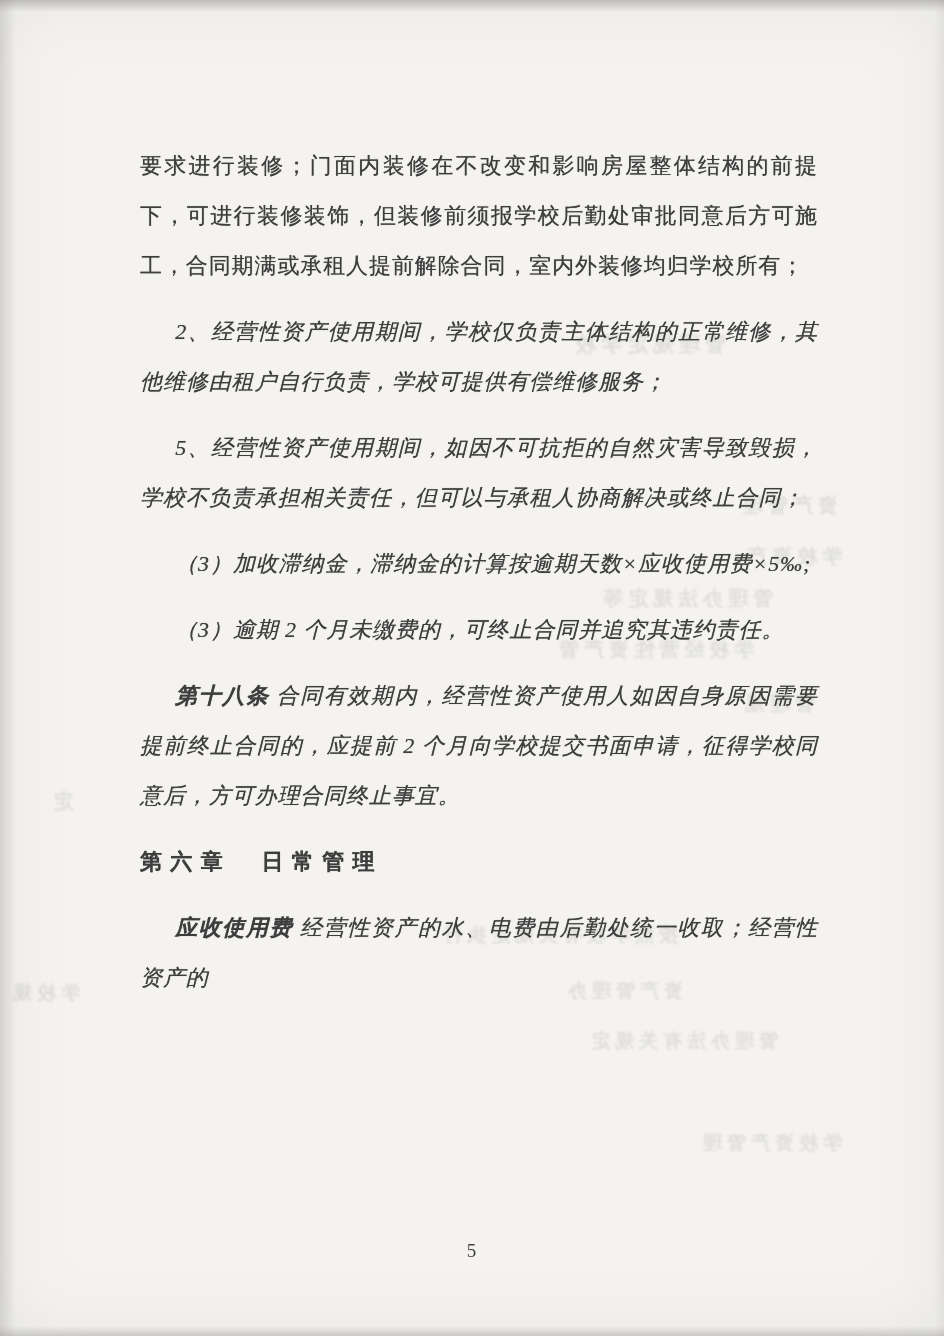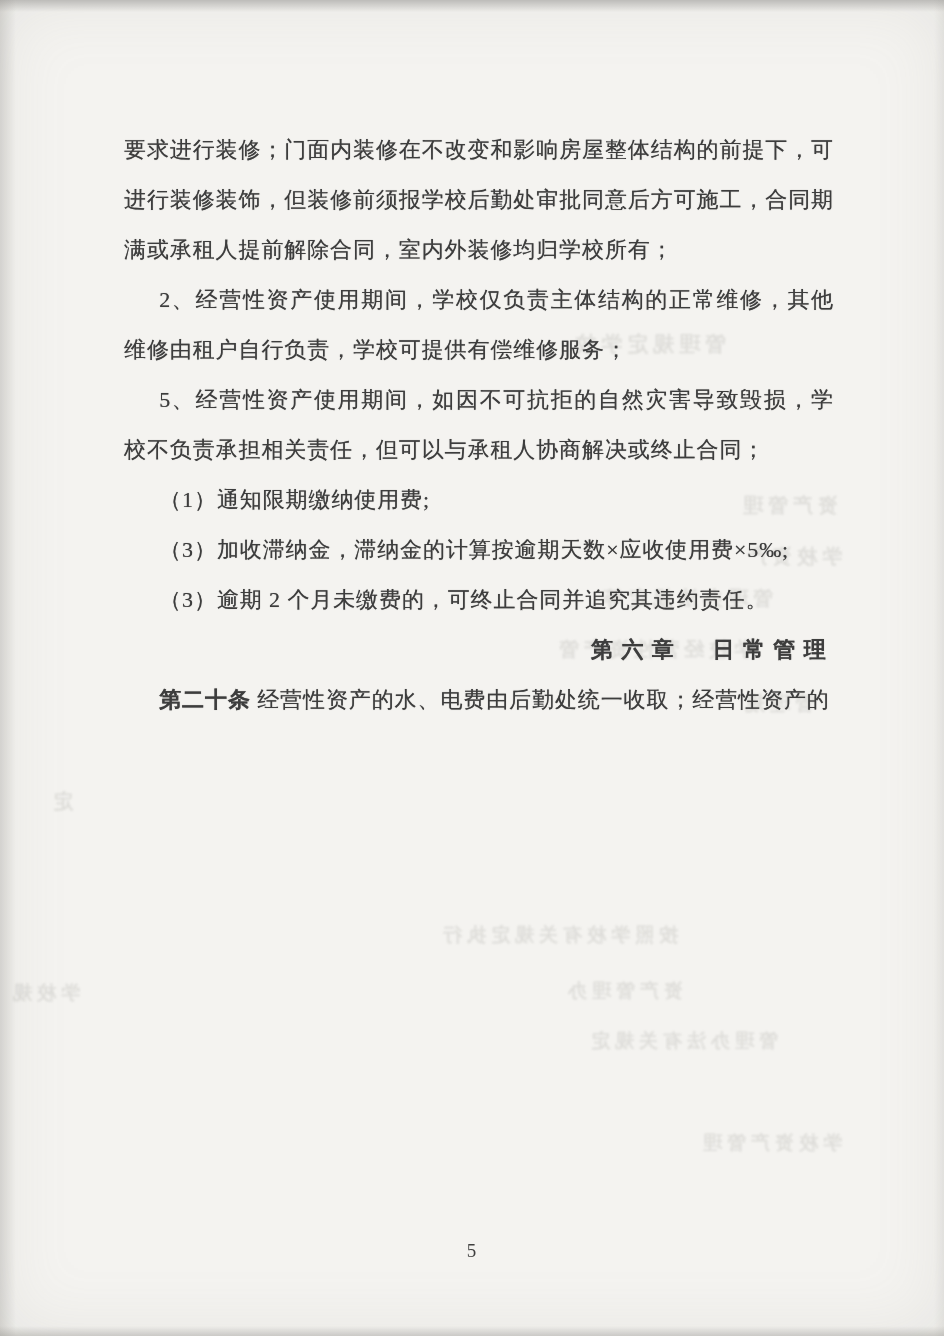--- a/index.html
+++ b/index.html
@@ -38,27 +38,27 @@
     position: absolute;
     left: 124px; top: 125px;
     width: 710px;
     color: #3d3d3d;
   }
   .para {
     font-size: 22px;
     line-height: 50px;
     letter-spacing: 0.9px;
     text-align: justify;
-    margin: 0;
+    margin: 16px;
     text-shadow: 0 0 0.7px rgba(61,61,61,0.75);
   }
-  .para.indent { text-indent: 1.6em; }
+  .para.indent { text-indent: 1.6em; font-style: italic; }
   .para .bold { font-weight: bold; }
   .para.heading {
-    text-align: right;
+    text-align: left;
     font-weight: bold;
     letter-spacing: 0.38em;
     text-indent: 0;
   }
   
   .ghost {
     position: absolute;
     transform: scaleX(-1);
     color: rgba(110, 110, 105, 0.16);
     filter: blur(1.3px);
@@ -99,21 +99,21 @@
       <span class="ghost" style="left: 8px; top: 980px; font-size: 19px;">学校规</span>
       <span class="ghost" style="left: 563px; top: 978px; font-size: 19px;">资产管理办</span>
       <span class="ghost" style="left: 586px; top: 1028px; font-size: 19px;">管理办法有关规定</span>
       <span class="ghost" style="left: 698px; top: 1130px; font-size: 19px;">学校资产管理</span>
     </div>
 
   <div id="content">
       <p class="para body"><span>要求进行装修；门面内装修在不改变和影响房屋整体结构的前提下，可进行装修装饰，但装修前须报学校后勤处审批同意后方可施工，合同期满或承租人提前解除合同，室内外装修均归学校所有；</span></p>
       <p class="para body indent"><span>2、经营性资产使用期间，学校仅负责主体结构的正常维修，其他维修由租户自行负责，学校可提供有偿维修服务；</span></p>
       <p class="para body indent"><span>5、经营性资产使用期间，如因不可抗拒的自然灾害导致毁损，学校不负责承担相关责任，但可以与承租人协商解决或终止合同；</span></p>
-      <p class="para body indent"><span>（1）通知限期缴纳使用费;</span></p>
       <p class="para body indent"><span>（3）加收滞纳金，滞纳金的计算按逾期天数×应收使用费×5‰;</span></p>
       <p class="para body indent"><span>（3）逾期 2 个月未缴费的，可终止合同并追究其违约责任。</span></p>
+      <p class="para body indent"><span class="bold">第十八条</span><span> 合同有效期内，经营性资产使用人如因自身原因需要提前终止合同的，应提前 2 个月向学校提交书面申请，征得学校同意后，方可办理合同终止事宜。</span></p>
       <p class="para heading"><span class="bold">第六章　日常管理</span></p>
-      <p class="para body indent"><span class="bold">第二十条</span><span> 经营性资产的水、电费由后勤处统一收取；经营性资产的</span></p>
+      <p class="para body indent"><span class="bold">应收使用费</span><span> 经营性资产的水、电费由后勤处统一收取；经营性资产的</span></p>
     </div>
 
   <div id="page-number">5</div>
 </div>
 
 </body></html>

